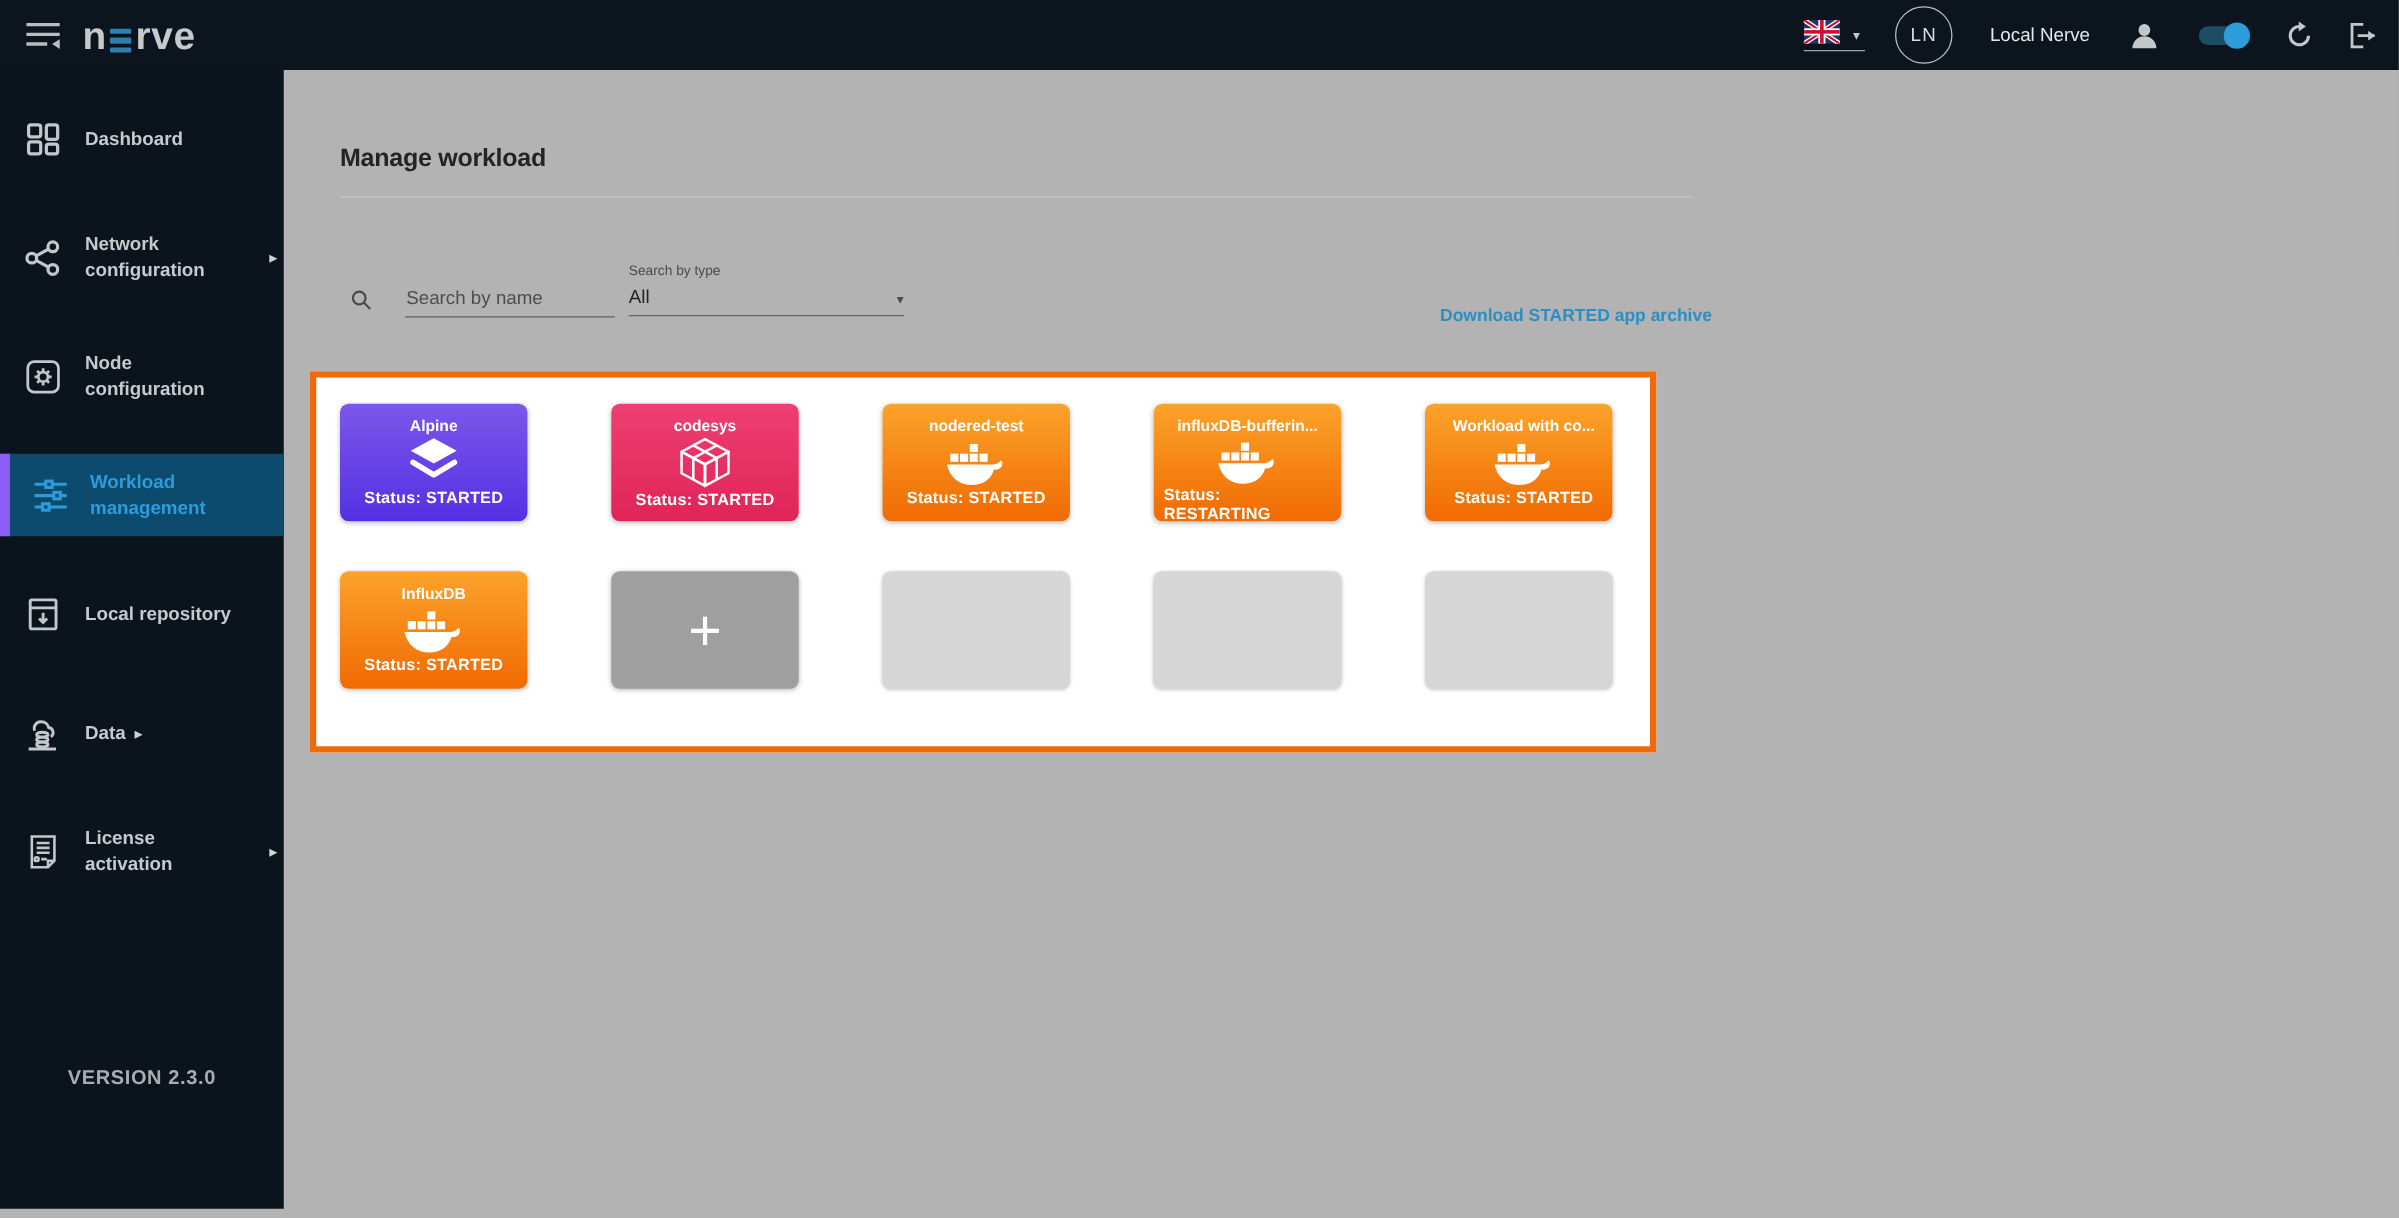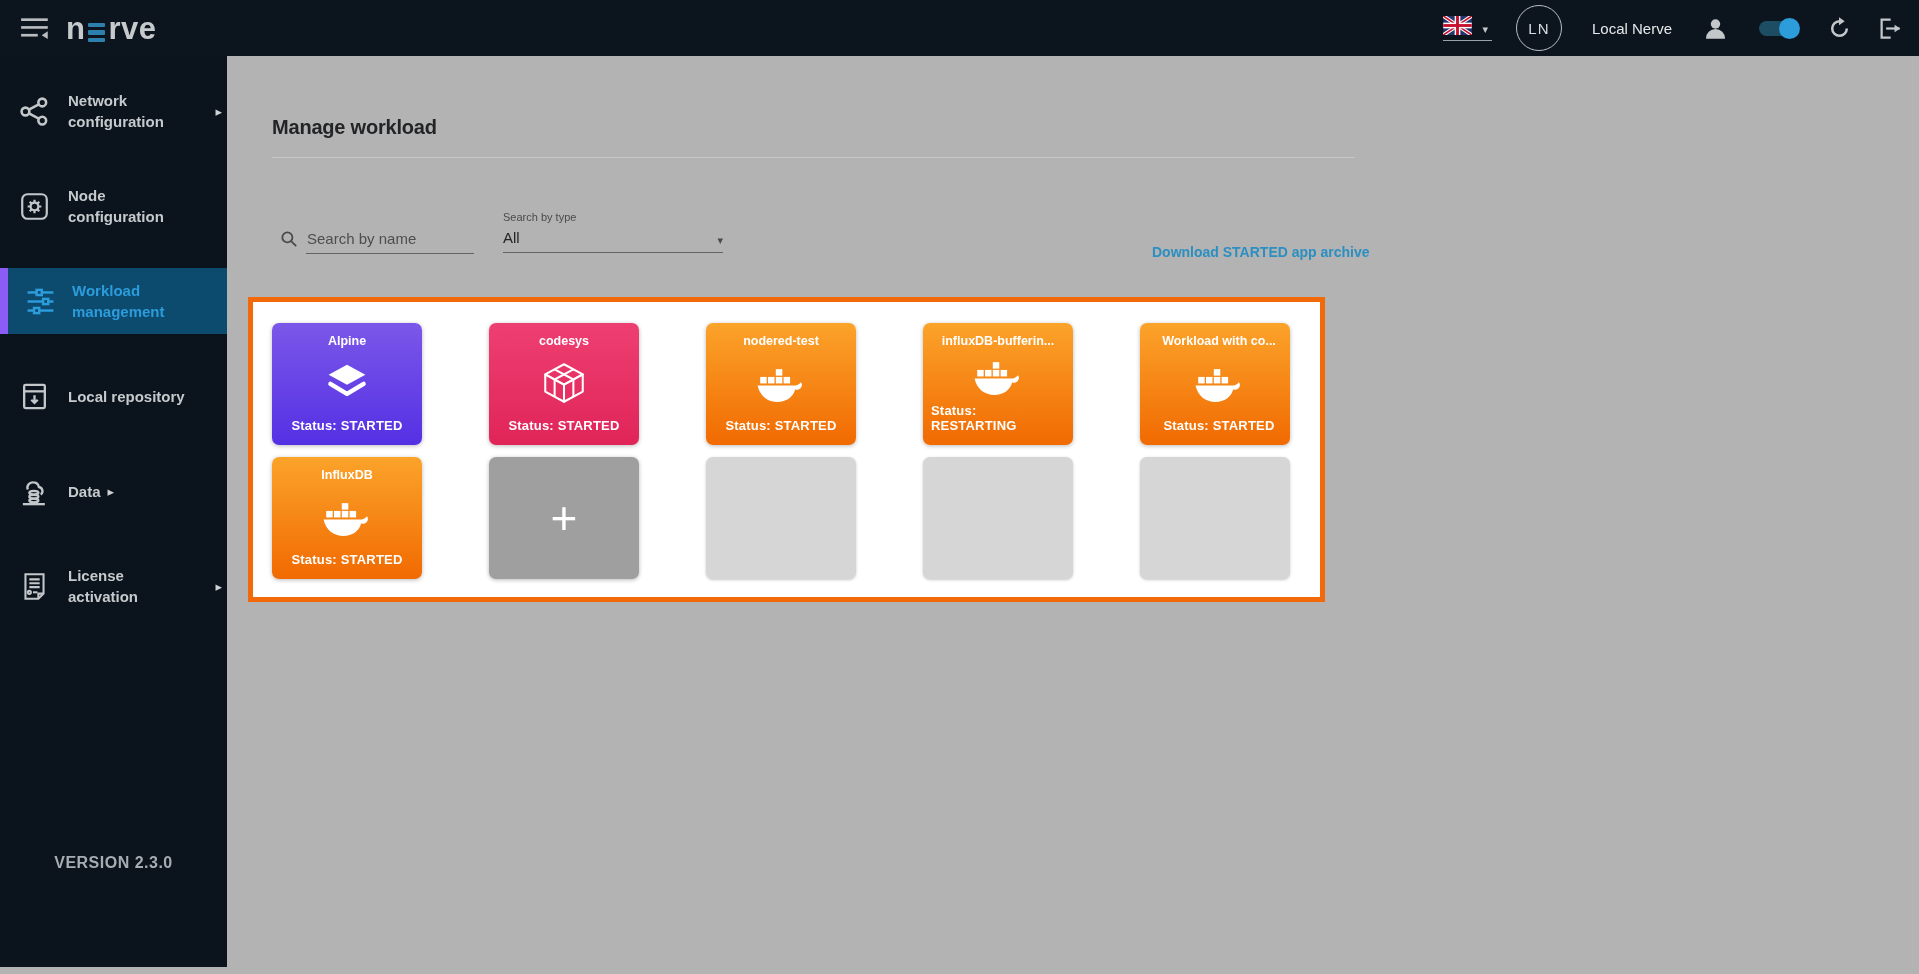--- a/index.html
+++ b/index.html
@@ -51,40 +51,40 @@
   .version { position:absolute; left:0; top:798px; width:100%; text-align:center;
              color:#a7adb2; font-size:16px; font-weight:700; letter-spacing:.5px; }
 
   
   .main { position:absolute; left:227px; top:56px; width:1692px; height:918px;
           background:#b3b3b3; }
   .page-title { position:absolute; left:45px; top:60px; font-size:20px; font-weight:700;
                 color:#222426; letter-spacing:-.2px; }
   .title-divider { position:absolute; left:45px; top:101px; width:1083px; height:1px;
                    background:#c7c7c7; }
-  .search-name { position:absolute; left:53px; top:174px; display:flex; gap:8px; }
+  .search-name { position:absolute; left:53px; top:174px; display:flex; align-items:flex-end; gap:26px; }
   .search-name input { width:168px; background:transparent; border:none;
                        border-bottom:1px solid #636363; font-size:15px; color:#2c2c2c;
                        padding:0 0 6px 1px; outline:none; font-family:inherit; }
   .search-name input::placeholder { color:#4e4e4e; }
   .type-filter { position:absolute; left:276px; top:155px; width:220px; cursor:pointer; }
   .type-filter .tf-label { font-size:11px; color:#4b4b4b; margin-bottom:6px; }
   .type-filter .tf-row { display:flex; justify-content:space-between; align-items:flex-end;
                          border-bottom:1px solid #636363; padding-bottom:6px; }
   .type-filter .tf-value { font-size:15px; color:#242424; }
   .type-filter .caret { color:#4b4b4b; }
   .download-link { position:absolute; left:925px; top:188px; font-size:14px; font-weight:700;
                    color:#2b8fc2; cursor:pointer; text-decoration:none; }
 
   
   .highlight-panel { position:absolute; left:21px; top:241px; width:1077px; height:305px;
                      border:5px solid #f2690a; background:#ffffff; }
   .tile-grid { display:grid; grid-template-columns:repeat(5,150px); grid-auto-rows:110px;
                column-gap:67px; row-gap:24px; padding:21px 0 0 19px; }
-  .tile { width:150px; height:122px; border-radius:7px; box-shadow:0 1px 4px rgba(0,0,0,.28); }
+  .tile { width:150px; height:94px; border-radius:7px; box-shadow:0 1px 4px rgba(0,0,0,.28); }
   .wl-tile { color:#fff; display:flex; flex-direction:column; align-items:center;
              justify-content:space-between; padding:11px 8px 12px; cursor:pointer; }
   .tile-name { font-size:12.5px; font-weight:700; white-space:nowrap; }
   .tile-ico { flex:1; display:flex; align-items:center; justify-content:center; }
   .tile-status { font-size:13px; font-weight:700; letter-spacing:.2px; }
   .add-tile { background:#9f9f9f; display:flex; align-items:center; justify-content:center;
               cursor:pointer; color:#fff; font-size:46px; font-weight:300; line-height:1; }
   .empty-tile { background:#d6d6d6; box-shadow:0 1px 3px rgba(0,0,0,.22); }
 </style>
 </head>
@@ -159,20 +159,33 @@
     </span>
   </div>
 </header>
 
 <aside class="sidebar">
   <ul class="nav">
     <li>
       <span class="ico">
         <svg viewBox="0 0 24 24" width="31" height="31">
             <g fill="none" stroke="currentColor" stroke-width="2">
+          <rect x="3" y="3" width="7.5" height="7.5" rx="1.5"></rect>
+              <rect x="14" y="3" width="7" height="9" rx="1.5"></rect>
+          <rect x="3" y="13.5" width="7.5" height="7.5" rx="1.5"></rect>
+              <rect x="14" y="15" width="7" height="6" rx="1.5"></rect>
+            </g>
+          </svg>
+      </span>
+      <span class="lab">Dashboard</span>
+    </li>
+    <li>
+      <span class="ico">
+        <svg viewBox="0 0 24 24" width="31" height="31">
+            <g fill="none" stroke="currentColor" stroke-width="2">
           <circle cx="5" cy="12" r="3"></circle>
               <circle cx="18" cy="5" r="3"></circle>
               <circle cx="18" cy="19" r="3"></circle>
           <line x1="7.7" y1="10.6" x2="15.3" y2="6.4"></line>
               <line x1="7.7" y1="13.4" x2="15.3" y2="17.6"></line>
             </g>
           </svg>
       </span>
       <span class="lab">Network configuration</span>
       <span class="arrow-edge">▸</span>

